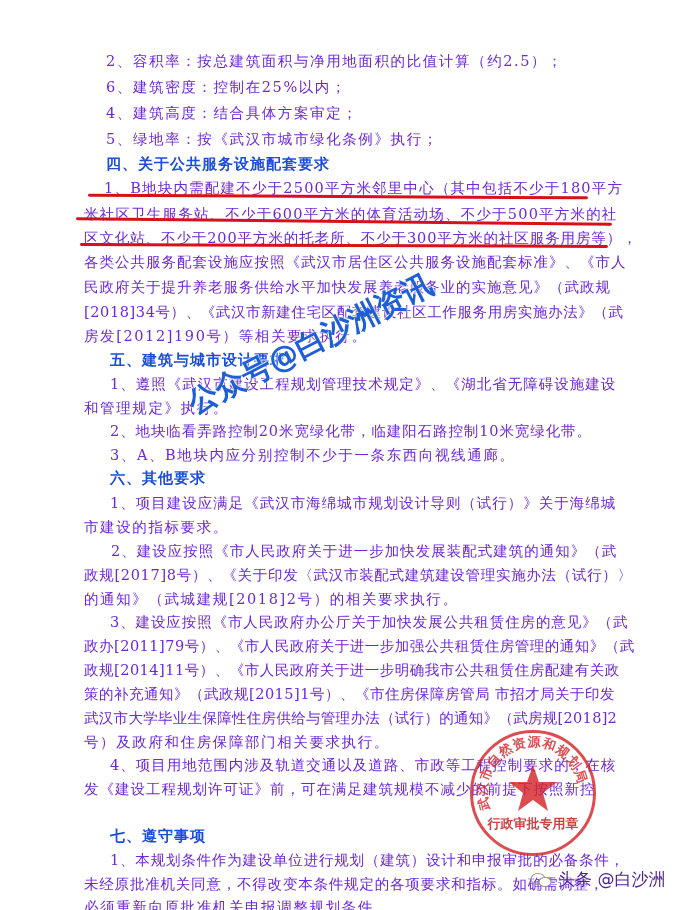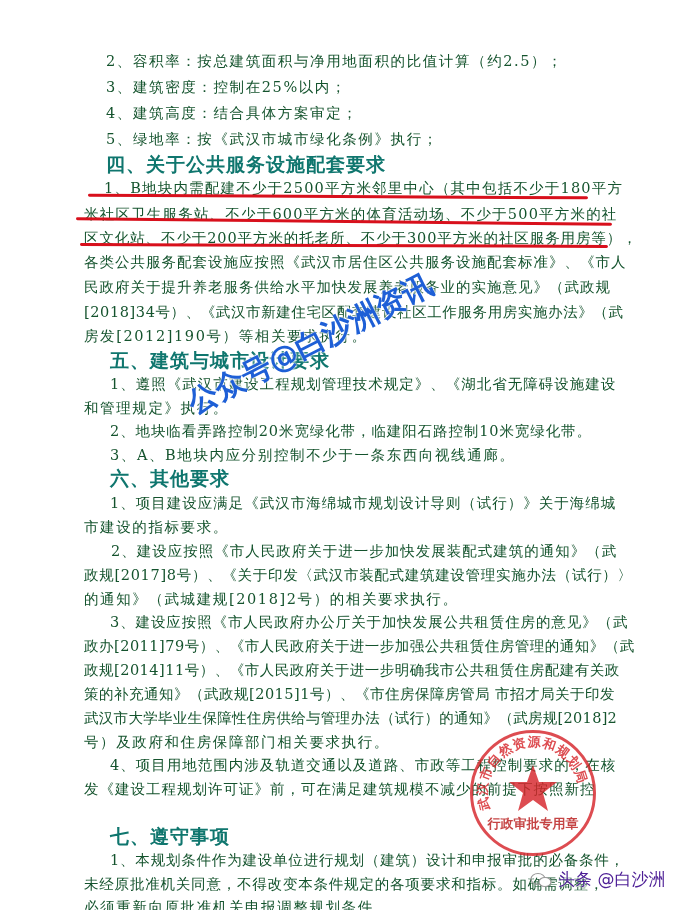--- a/index.html
+++ b/index.html
@@ -2,24 +2,24 @@
 <html><head>
 <meta charset="utf-8">
 <style>
   html, body { margin:0; padding:0; }
   body {
     width:675px; height:910px; background:#ffffff; position:relative; overflow:hidden;
     font-family:"DejaVu Serif", "Liberation Serif", serif; color:#222;
   }
   .page { position:absolute; left:0; top:0; width:675px; height:910px; }
   .line {
-    position:absolute; white-space:nowrap; font-size:14.5px; letter-spacing:1.6px; color:#14532d;
+    position:absolute; white-space:nowrap; font-size:14.5px; letter-spacing:1.6px; color:#6d28d9;
     line-height:20px;
   }
-  .heading { font-family:"DejaVu Sans", "Liberation Sans", sans-serif; font-weight:bold; font-size:19px; letter-spacing:1px; color:#0f766e; }
+  .heading { font-family:"DejaVu Sans", "Liberation Sans", sans-serif; font-weight:bold; font-size:15px; letter-spacing:1px; color:#1d4ed8; }
   .redline {
     position:absolute; height:3px; background:#d8101c; border-radius:2px;
   }
   .watermark {
     position:absolute; left:190px; top:385px;
     font-family:"DejaVu Sans", "Liberation Sans", sans-serif; font-weight:bold; font-size:30px;
     color:#1e5fd6; transform:rotate(-27deg); transform-origin:left center; white-space:nowrap;
     text-shadow: 0 0 2px #fff, 0 0 3px #fff;
     letter-spacing:0px;
   }
@@ -43,21 +43,21 @@
     text-shadow:0 0 2px #fff;
   }
   .wechat-icon { width:22px; height:16px; }
 </style>
 </head>
 <body>
 
 <div class="page">
 
   <div class="line" style="left:106px;top:51px;">2、容积率：按总建筑面积与净用地面积的比值计算（约2.5）；</div>
-  <div class="line" style="left:106px;top:77px;">3、建筑密度：控制在25%以内；</div>
+  <div class="line" style="left:106px;top:77px;">6、建筑密度：控制在25%以内；</div>
   <div class="line" style="left:106px;top:103px;">4、建筑高度：结合具体方案审定；</div>
   <div class="line" style="left:106px;top:129px;">5、绿地率：按《武汉市城市绿化条例》执行；</div>
   <div class="line heading" style="left:106px;top:154px;">四、关于公共服务设施配套要求</div>
 
   <div class="line" style="left:104px;top:178px;letter-spacing:1.2px;">1、B地块内需配建不少于2500平方米邻里中心（其中包括不少于180平方</div>
   <div class="redline" style="left:88px;top:195px;width:500px;transform:rotate(0.3deg);"></div>
   <div class="line" style="left:84px;top:204px;letter-spacing:1.2px;">米社区卫生服务站、不少于600平方米的体育活动场、不少于500平方米的社</div>
   <div class="redline" style="left:76px;top:220px;width:536px;transform:rotate(0.6deg);"></div>
   <div class="line" style="left:84px;top:228px;letter-spacing:0.9px;">区文化站、不少于200平方米的托老所、不少于300平方米的社区服务用房等），</div>
   <div class="redline" style="left:80px;top:244px;width:528px;transform:rotate(0.2deg);"></div>

